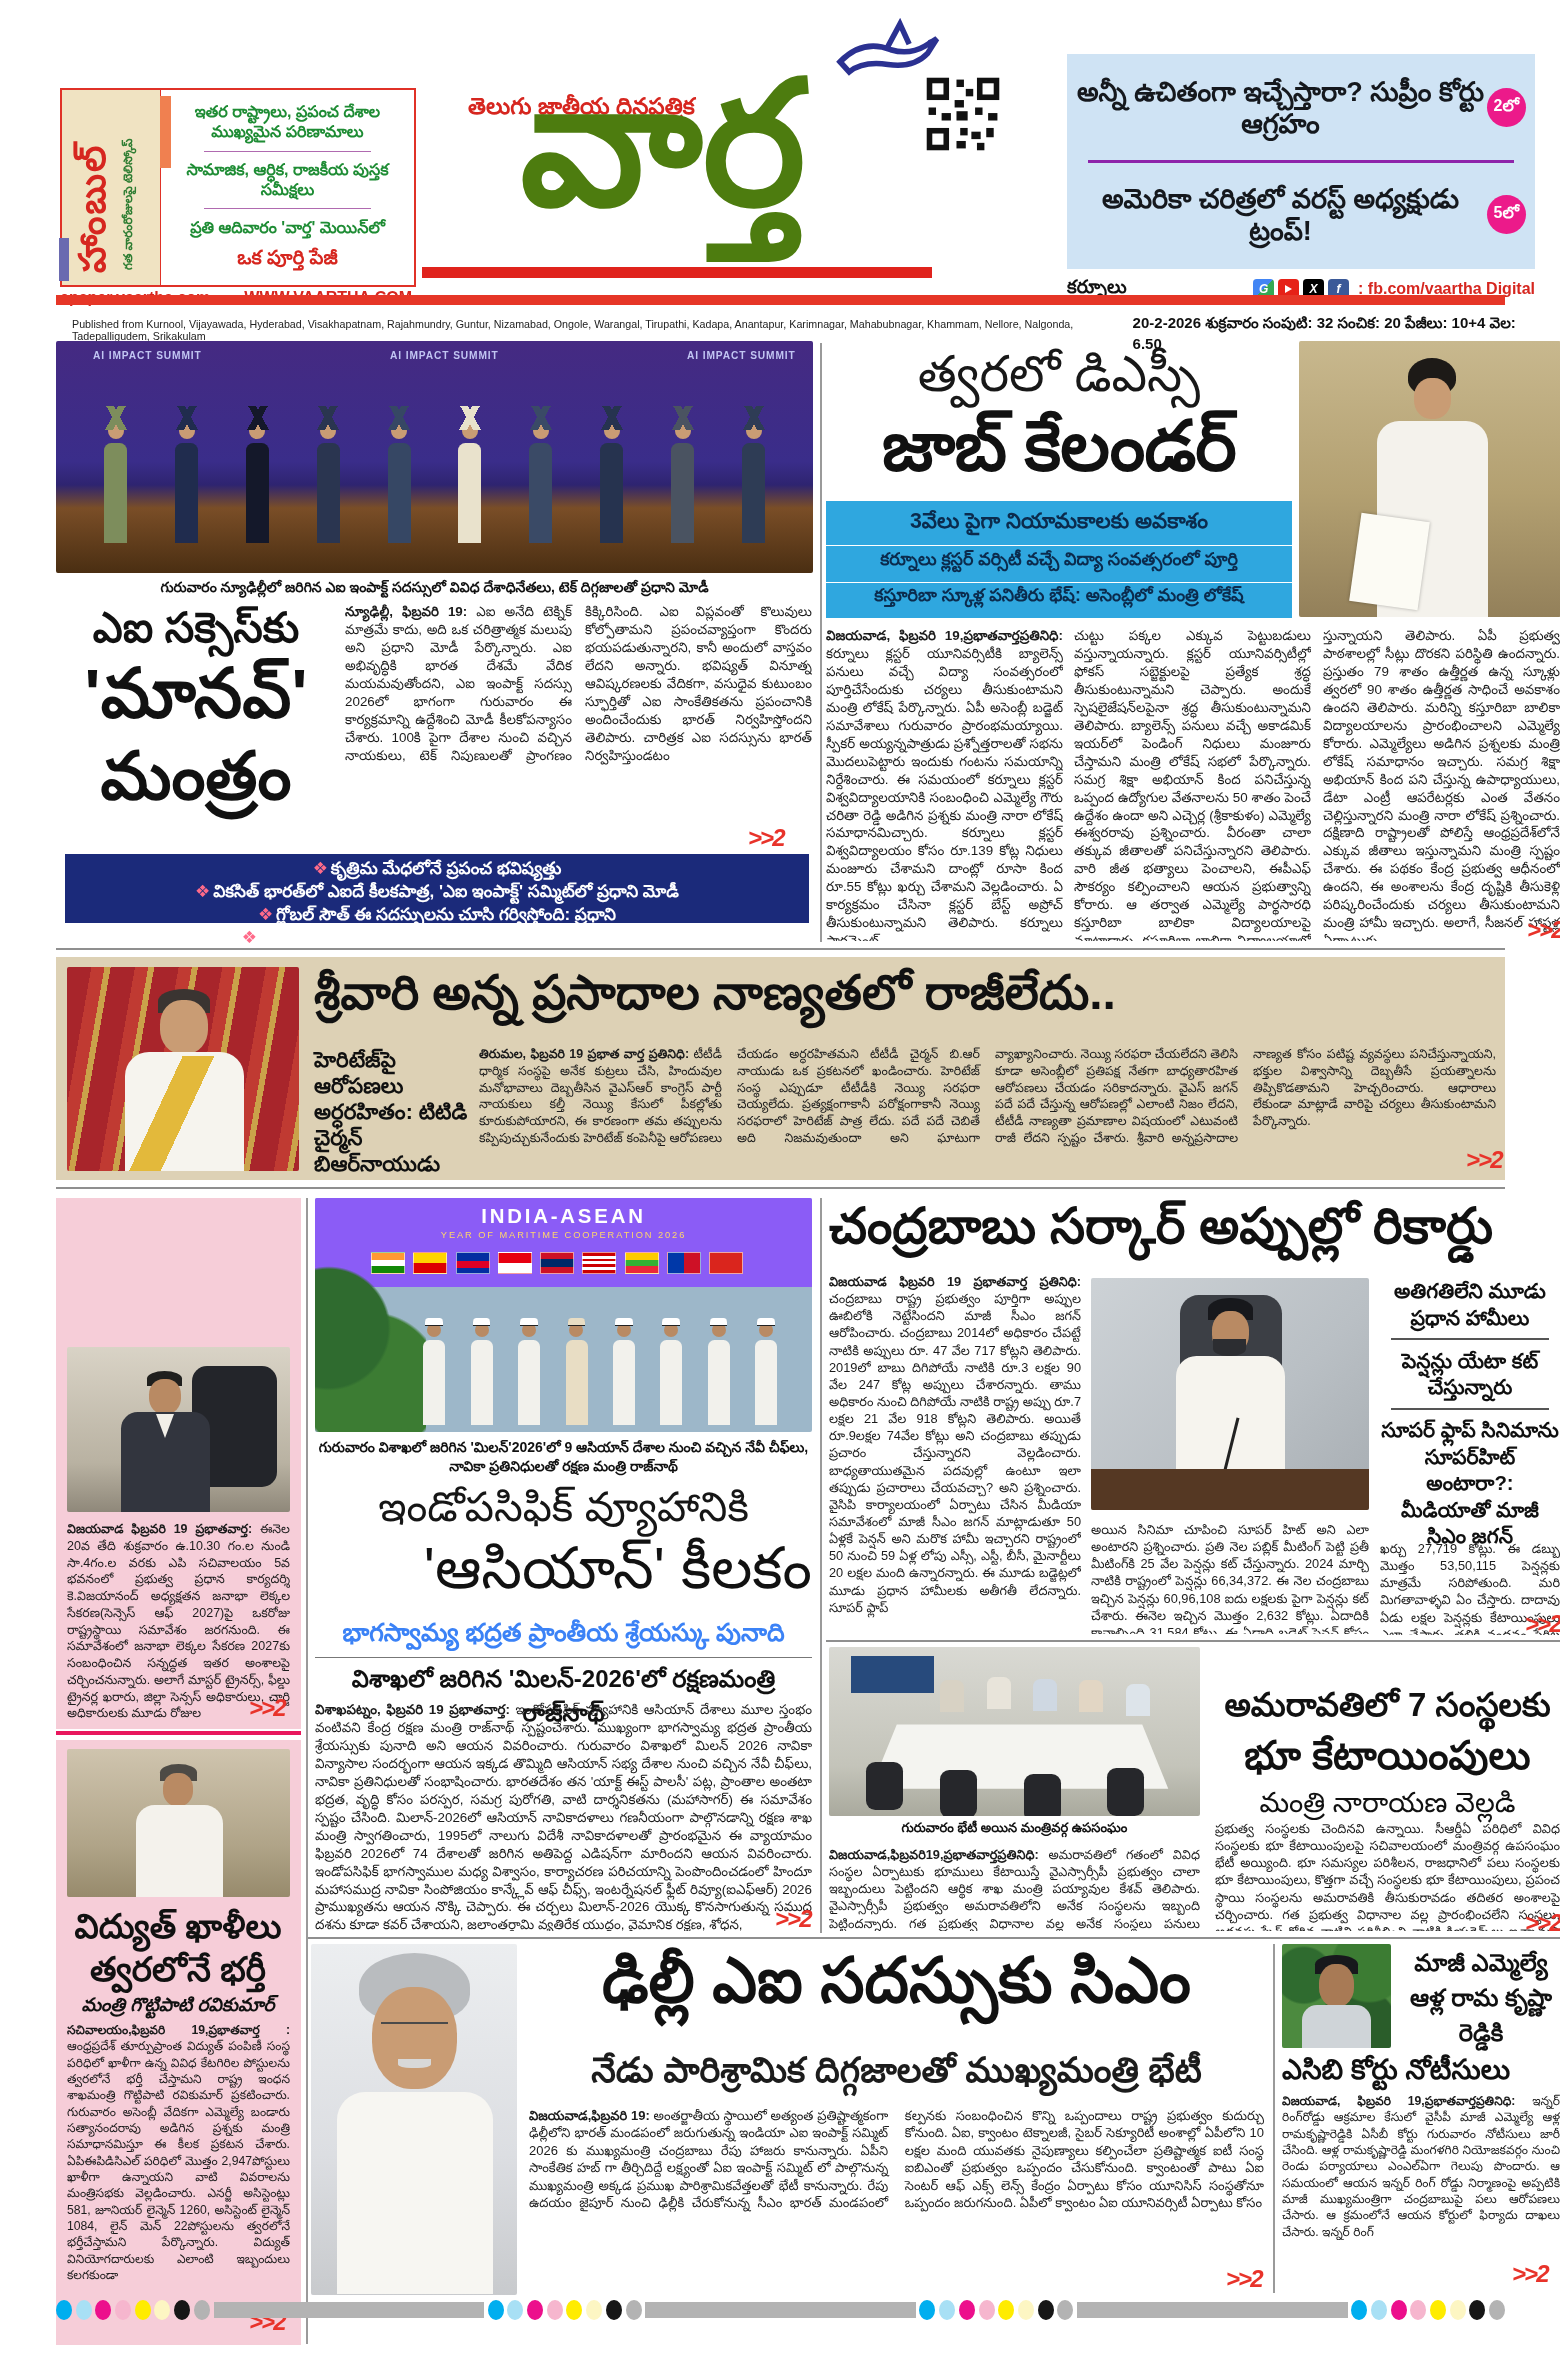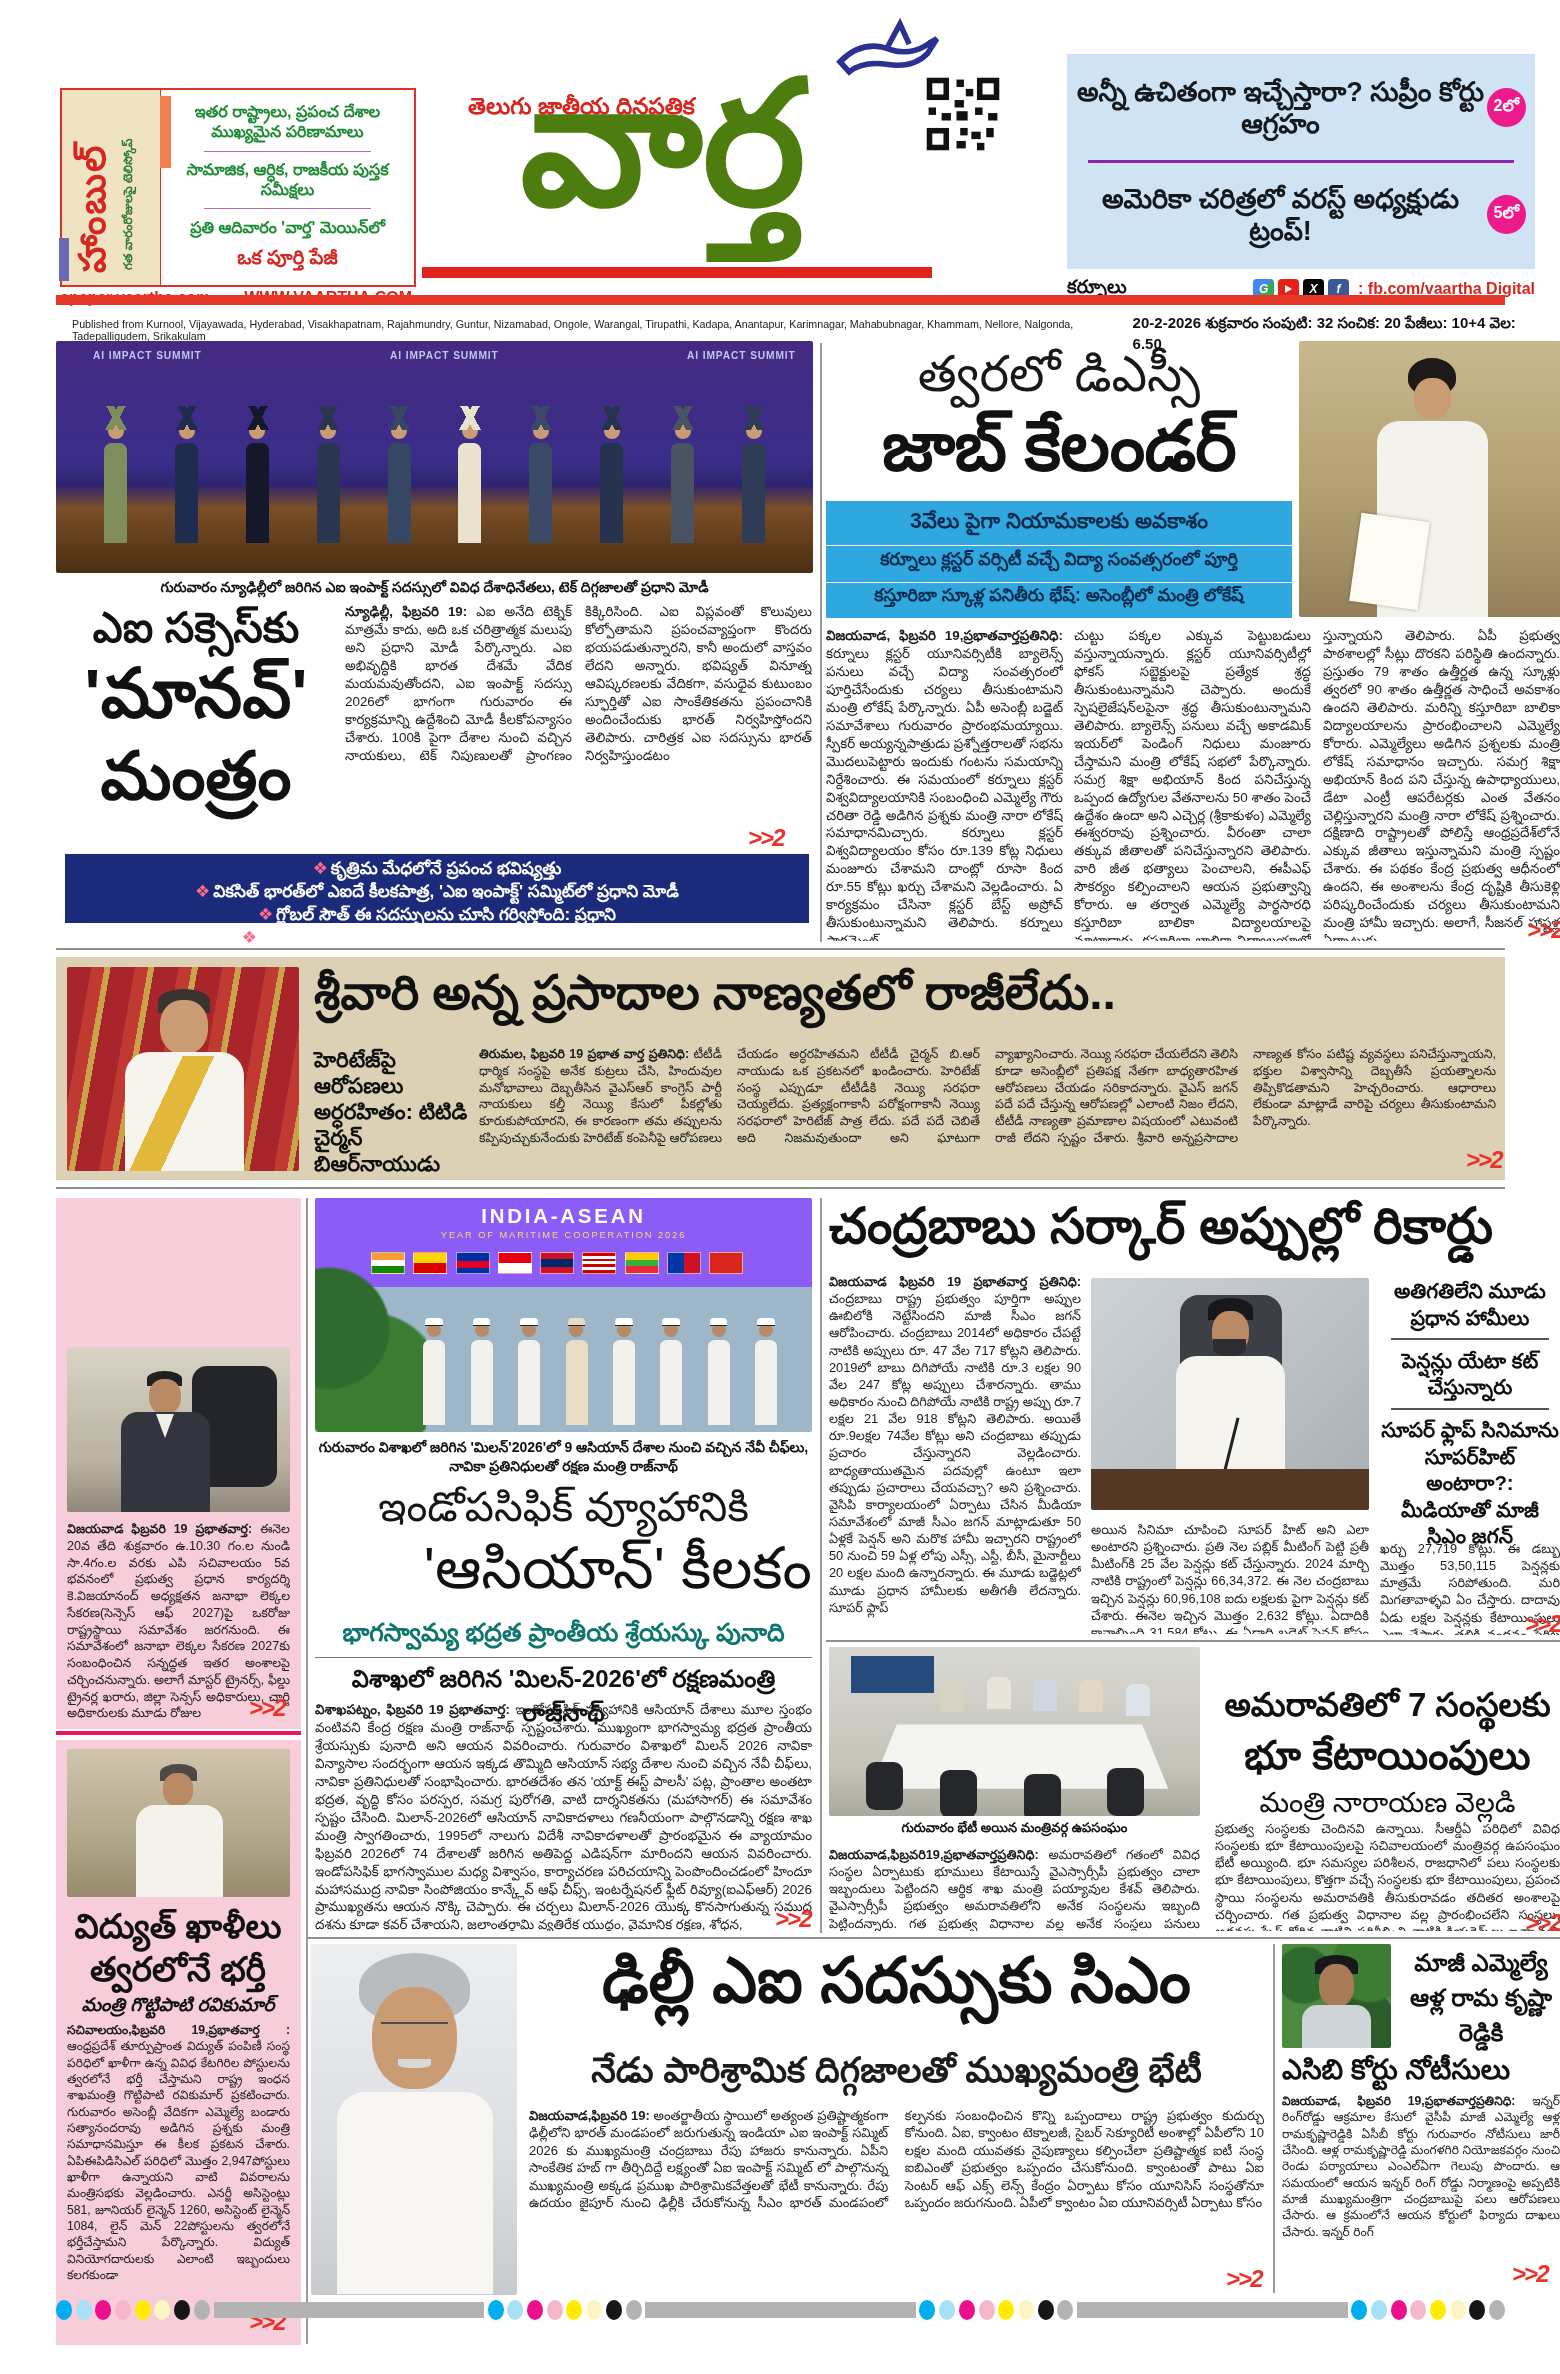--- a/index.html
+++ b/index.html
@@ -139,21 +139,21 @@
   #ph-asean .flags i:nth-child(9){background:#da251d;}
   #ph-asean .tree{position:absolute;left:-28px;top:56px;width:139px;height:186px;background:radial-gradient(circle at 30% 40%,#2f6b2f 0 40%,transparent 42%),radial-gradient(circle at 60% 70%,#3c7c33 0 45%,transparent 47%);}
   #ph-asean .officers{position:absolute;left:83px;right:9.3px;bottom:7.4px;display:flex;justify-content:space-evenly;align-items:flex-end;}
   .of{position:relative;width:22px;height:85px;border-radius:6.5px 6.5px 0 0;background:#f2f1ec;}
   .of:before{content:"";position:absolute;top:-16.7px;left:3.7px;width:14px;height:14px;border-radius:50%;background:#b98a63;}
   .of:after{content:"";position:absolute;top:-22px;left:1.9px;width:17.6px;height:7.4px;border-radius:3.7px 3.7px 0 0;background:#fff;box-shadow:0 0.9px 0 #222;}
   .of.sf{background:#e8ddc4;} .of.sf:after{background:#e8ddc4;}
   #asean-cap{left:315px;top:1438px;width:497px;font-size:14px;line-height:1.35;}
   #asean-kick{left:315px;top:1484px;width:497px;text-align:center;font-size:41px;font-weight:500;color:#161616;}
   #asean-head{left:315px;top:1534px;width:497px;text-align:right;font-size:58px;font-weight:400;}
-  #asean-sub1{left:315px;top:1618px;width:497px;text-align:center;font-size:25px;font-weight:600;color:#0f766e;}
+  #asean-sub1{left:315px;top:1618px;width:497px;text-align:center;font-size:25px;font-weight:600;color:#3b82f6;}
   #asean-sub2{left:315px;top:1657px;width:497px;text-align:center;font-size:24px;font-weight:bold;border-top:1.9px solid #777;padding-top:7.4px;}
   #asean-body{left:315px;top:1701px;width:497px;height:230px;font-size:13.4px;}
   
   #debt-head{left:829px;top:1197px;width:731px;font-size:50px;font-weight:900;white-space:nowrap;}
   #debt-c1{left:829px;top:1273px;width:252px;height:364px;font-size:12.8px;}
   #ph-jagan{left:1091px;top:1278px;width:278px;height:232px;background:linear-gradient(135deg,#cdd2d6,#b9bfc4 60%,#a7adb2);}
   #ph-jagan .desk{position:absolute;left:0;bottom:0;right:0;height:41px;background:#553823;}
   #ph-jagan .chair{position:absolute;left:89px;top:16.7px;width:102px;height:111px;border-radius:18.6px;background:#3c3f45;}
   #ph-jagan .face{position:absolute;left:121px;top:33px;width:37px;height:43px;border-radius:45%;background:#b98a63;}
   #ph-jagan .hair{position:absolute;left:117px;top:20.4px;width:45px;height:22px;border-radius:50% 50% 0 0;background:#17181c;}

